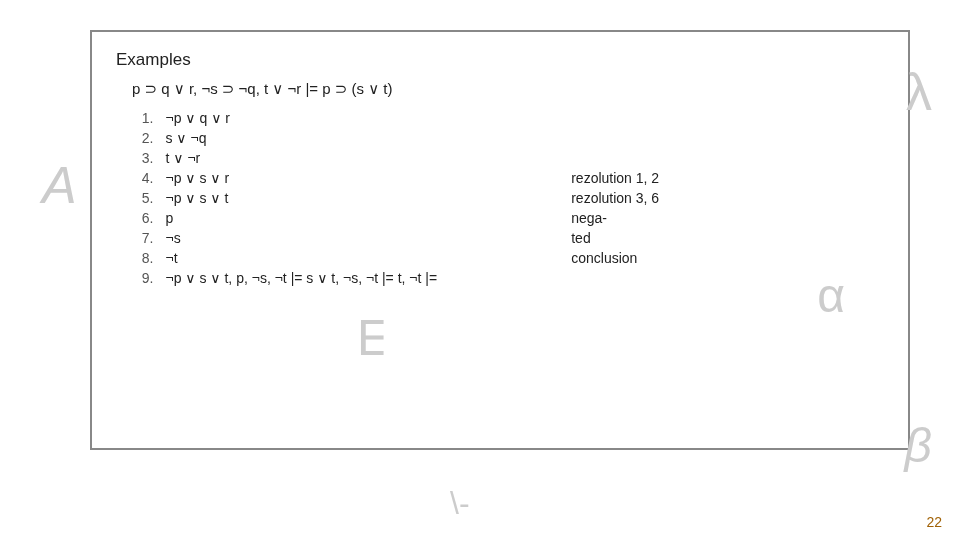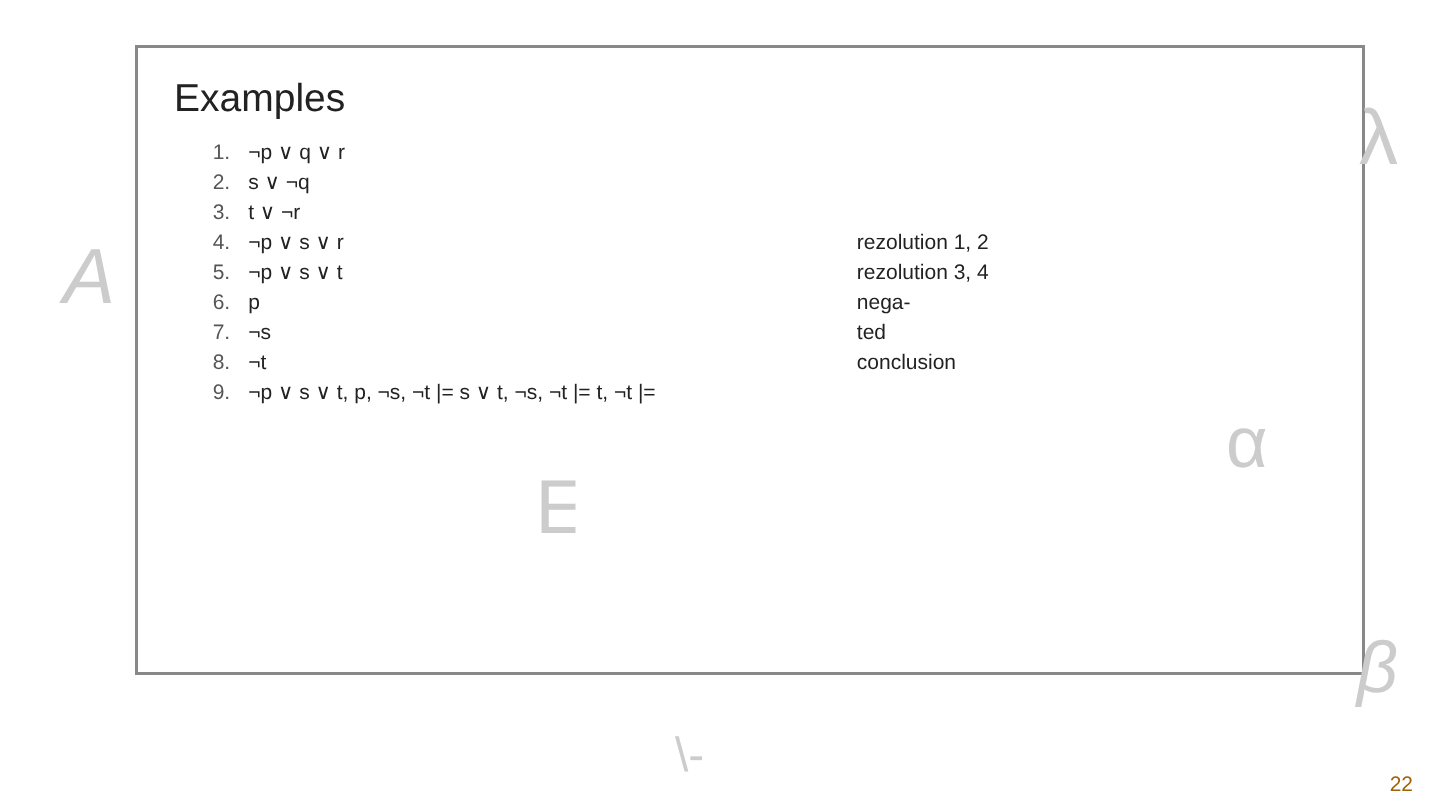--- a/index.html
+++ b/index.html
@@ -21,21 +21,21 @@
       position: absolute;
       top: 30px;
       left: 90px;
       width: 820px;
       height: 420px;
       border: 2px solid #888;
       background: #ffffff;
       padding: 18px 24px;
     }
     .title {
-      font-size: 26px;
+      font-size: 17px;
       font-weight: normal;
       color: #222;
       margin-bottom: 10px;
       font-family: Arial, sans-serif;
     }
     .bullet-intro {
       font-size: 14px;
       color: #222;
       margin-bottom: 4px;
       font-family: Arial, sans-serif;
@@ -136,20 +136,21 @@
 
 <div class="slide-container">
 
   <div class="side-a">A</div>
 
   <div class="main-box">
 
     <div class="title">Examples</div>
 
 
+    <div class="formula-line">p ⊃ q ∨ r, ¬s ⊃ ¬q, t ∨ ¬r |= p ⊃ (s ∨ t)</div>
 
     <table class="proof-table">
       <tbody>
 
         <tr>
           <td class="num-col">1.</td>
           <td class="formula-col">¬p ∨ q ∨ r</td>
           <td class="reason-col"></td>
         </tr>
 
@@ -167,21 +168,21 @@
 
         <tr>
           <td class="num-col">4.</td>
           <td class="formula-col">¬p ∨ s ∨ r</td>
           <td class="reason-col">rezolution 1, 2</td>
         </tr>
 
         <tr>
           <td class="num-col">5.</td>
           <td class="formula-col">¬p ∨ s ∨ t</td>
-          <td class="reason-col">rezolution 3, 4</td>
+          <td class="reason-col">rezolution 3, 6</td>
         </tr>
 
         <tr>
           <td class="num-col">6.</td>
           <td class="formula-col">p</td>
           <td class="reason-col">nega-</td>
         </tr>
 
         <tr>
           <td class="num-col">7.</td>

